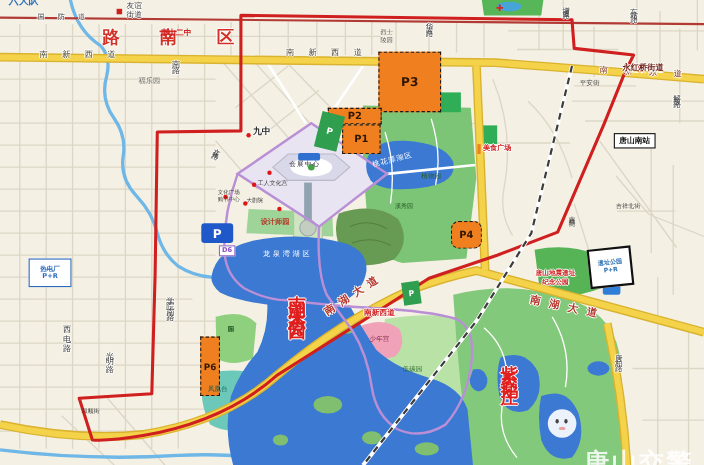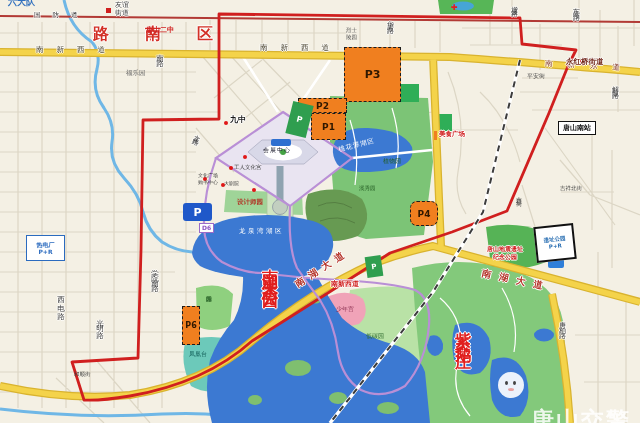--- a/index.html
+++ b/index.html
@@ -120,21 +120,21 @@
     </div>
   <div class="pk" style="left:298px;top:98px;width:49px;height:15px;font-size:9px;">
       <span>P2</span>
     </div>
   <div class="pk" style="left:311px;top:113px;width:35px;height:27px;font-size:9px;">
       <span>P1</span>
     </div>
   <div class="pk" style="left:410px;top:201px;width:28px;height:25px;font-size:9px;border-radius:7px;">
       <span>P4</span>
     </div>
-  <div class="pk" style="left:182px;top:306px;width:18px;height:39px;font-size:8px;">
+  <div class="pk" style="left:182px;top:306px;width:18px;height:54px;font-size:8px;">
       <span>P6</span>
     </div>
   <div class="gp" style="left:289px;top:103px;width:21px;height:33px;font-size:8px;transform:rotate(14deg);">
       <span>P</span>
     </div>
   <div class="gp" style="left:366px;top:256px;width:16px;height:21px;font-size:7px;transform:rotate(-8deg);">
       <span>P</span>
     </div>
   <div style="position:absolute;left:183px;top:203px;width:29px;height:18px;background:#1f58c9;border-radius:3px;color:#fff;font-weight:bold;font-size:11px;display:flex;align-items:center;justify-content:center;">
       <span>P</span>

